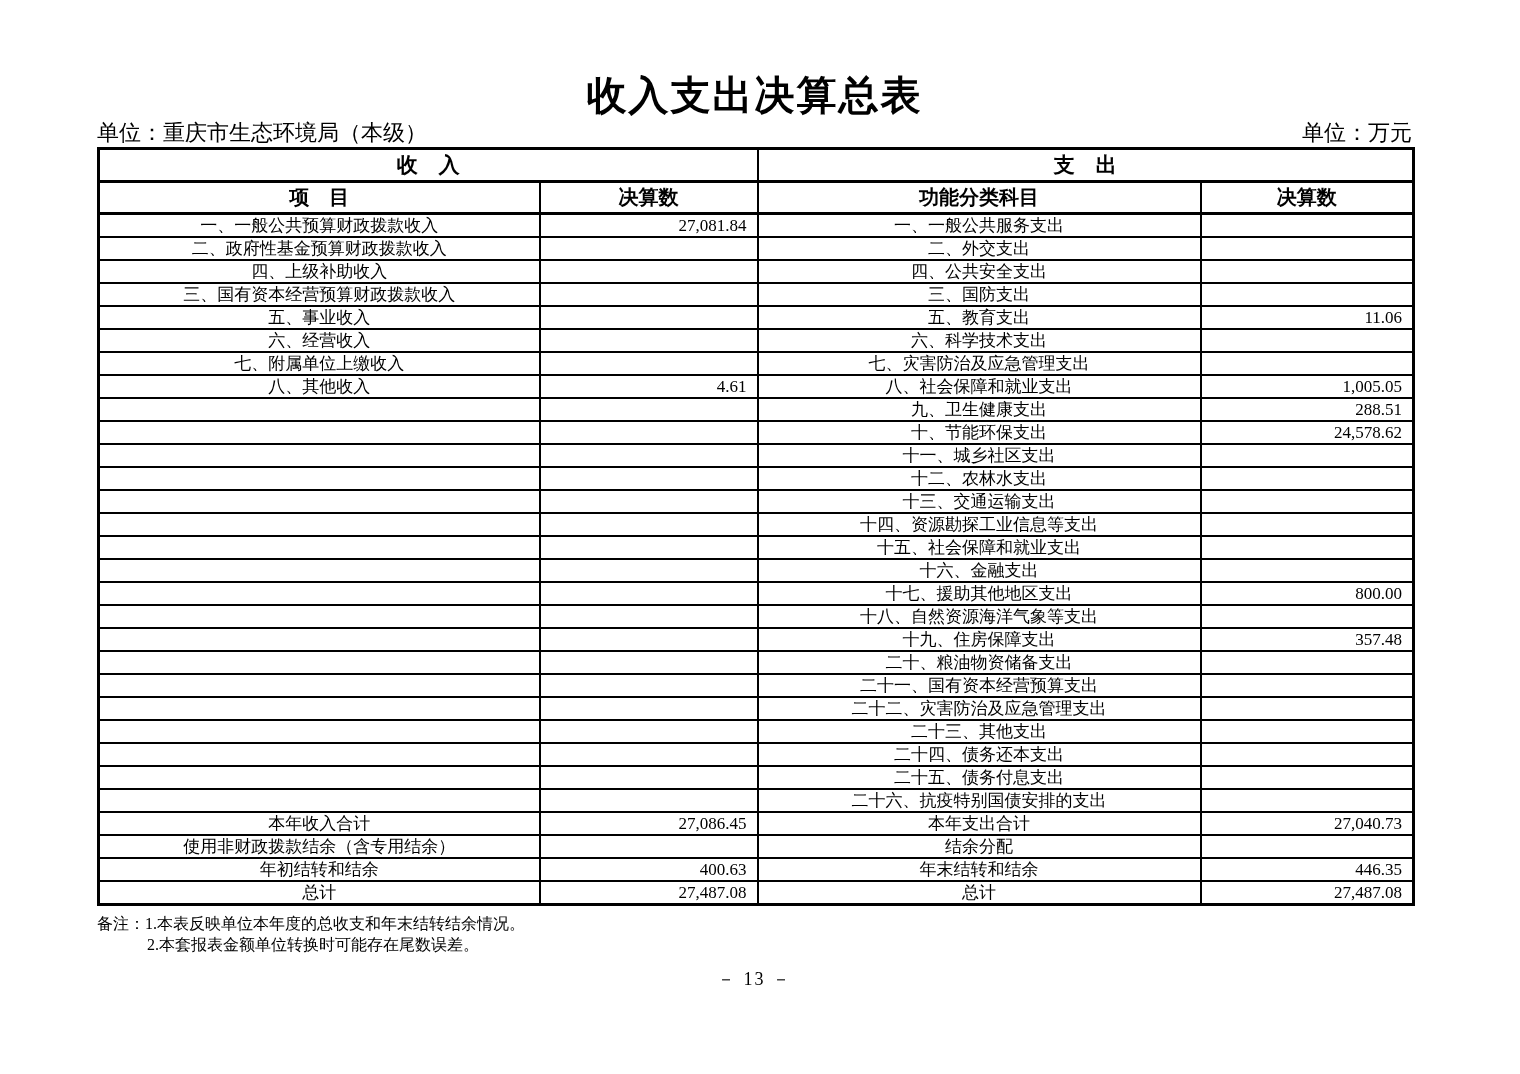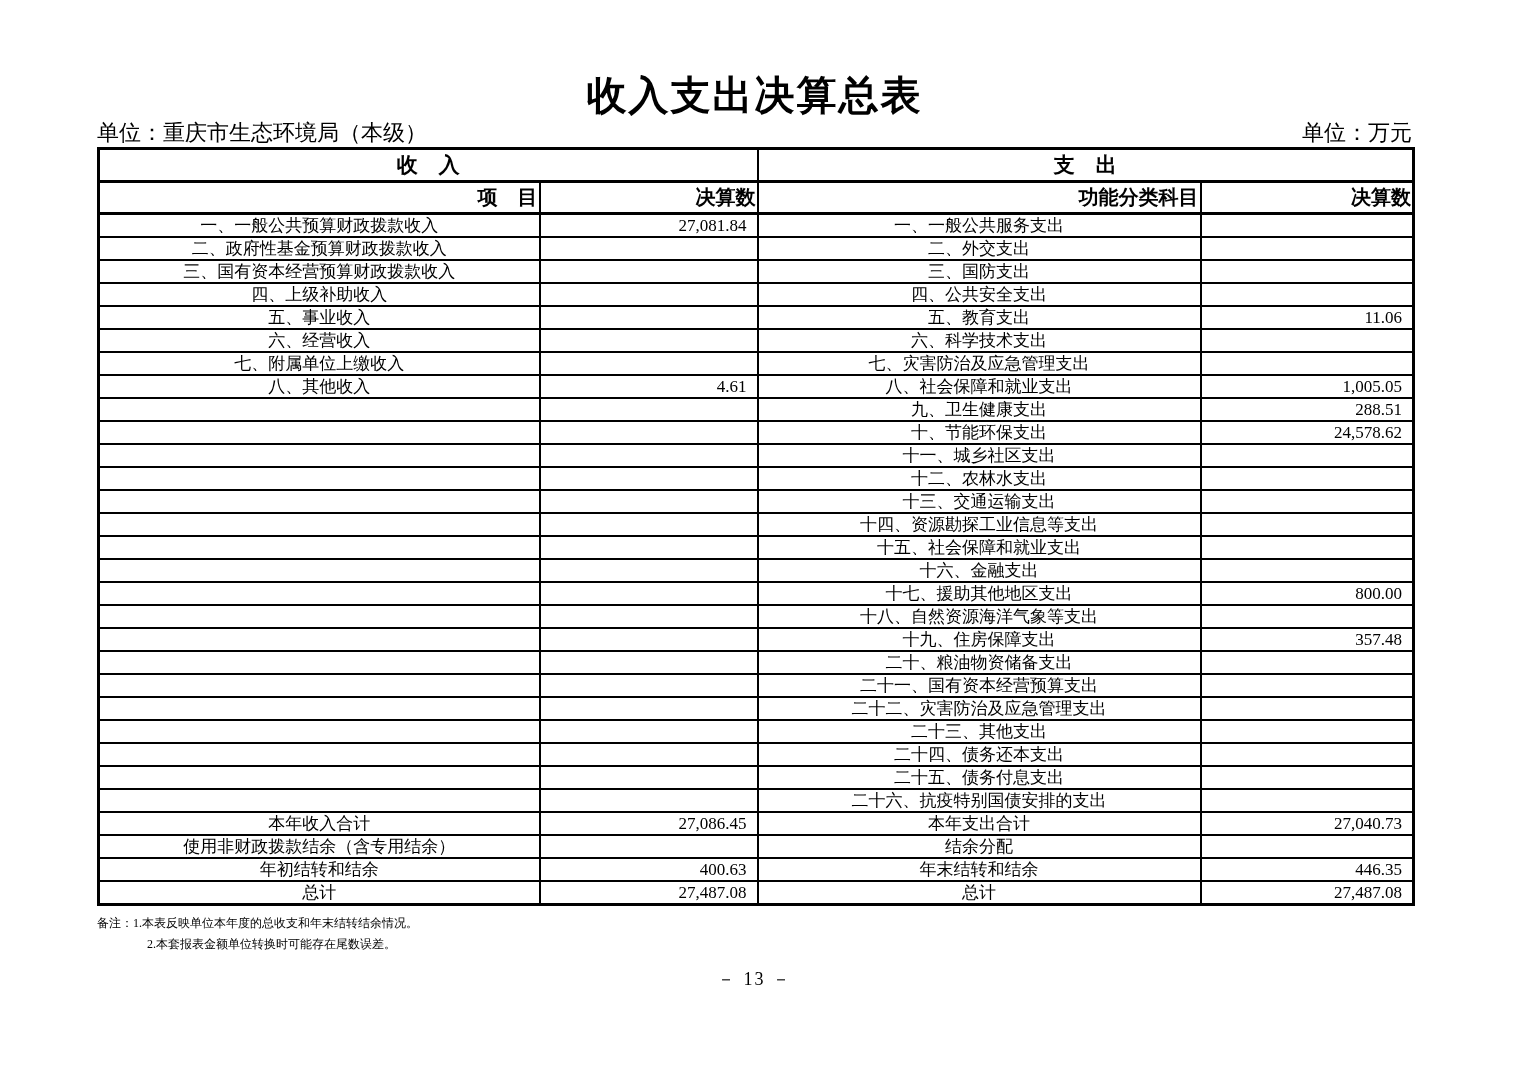--- a/index.html
+++ b/index.html
@@ -57,21 +57,21 @@
     height: 27px;
     font-size: 21px;
     font-weight: bold;
     text-align: center;
     border-bottom: 3px solid #000;
   }
   tr.h2 th {
     height: 25px;
     font-size: 20px;
     font-weight: bold;
-    text-align: right;
+    text-align: center;
     border-bottom: 3px solid #000;
   }
   table.grid td {
     height: 21px;
     line-height: 21px;
     font-size: 17px;
   }
   td.item {
     text-align: center;
     padding: 0 4px;
@@ -80,21 +80,21 @@
     text-align: right;
     padding: 0 10px 0 4px;
   }
   td.total {
     text-align: center;
     font-weight: bold;
     padding: 0;
   }
   .notes {
     margin-top: 7px;
-    font-size: 12px;
+    font-size: 16px;
     line-height: 21px;
   }
   .note-indent {
     margin-left: 50px;
   }
   .page-number {
     margin-top: 12px;
     text-align: center;
     font-size: 18px;
     letter-spacing: 2px;
@@ -139,29 +139,29 @@
           <td class="item">一、一般公共服务支出</td>
           <td class="num"></td>
         </tr>
         <tr>
           <td class="item">二、政府性基金预算财政拨款收入</td>
           <td class="num"></td>
           <td class="item">二、外交支出</td>
           <td class="num"></td>
         </tr>
         <tr>
+          <td class="item">四、上级补助收入</td>
+          <td class="num"></td>
+          <td class="item">四、公共安全支出</td>
+          <td class="num"></td>
+        </tr>
+        <tr>
           <td class="item">三、国有资本经营预算财政拨款收入</td>
           <td class="num"></td>
           <td class="item">三、国防支出</td>
-          <td class="num"></td>
-        </tr>
-        <tr>
-          <td class="item">四、上级补助收入</td>
-          <td class="num"></td>
-          <td class="item">四、公共安全支出</td>
           <td class="num"></td>
         </tr>
         <tr>
           <td class="item">五、事业收入</td>
           <td class="num"></td>
           <td class="item">五、教育支出</td>
           <td class="num">11.06</td>
         </tr>
         <tr>
           <td class="item">六、经营收入</td>

